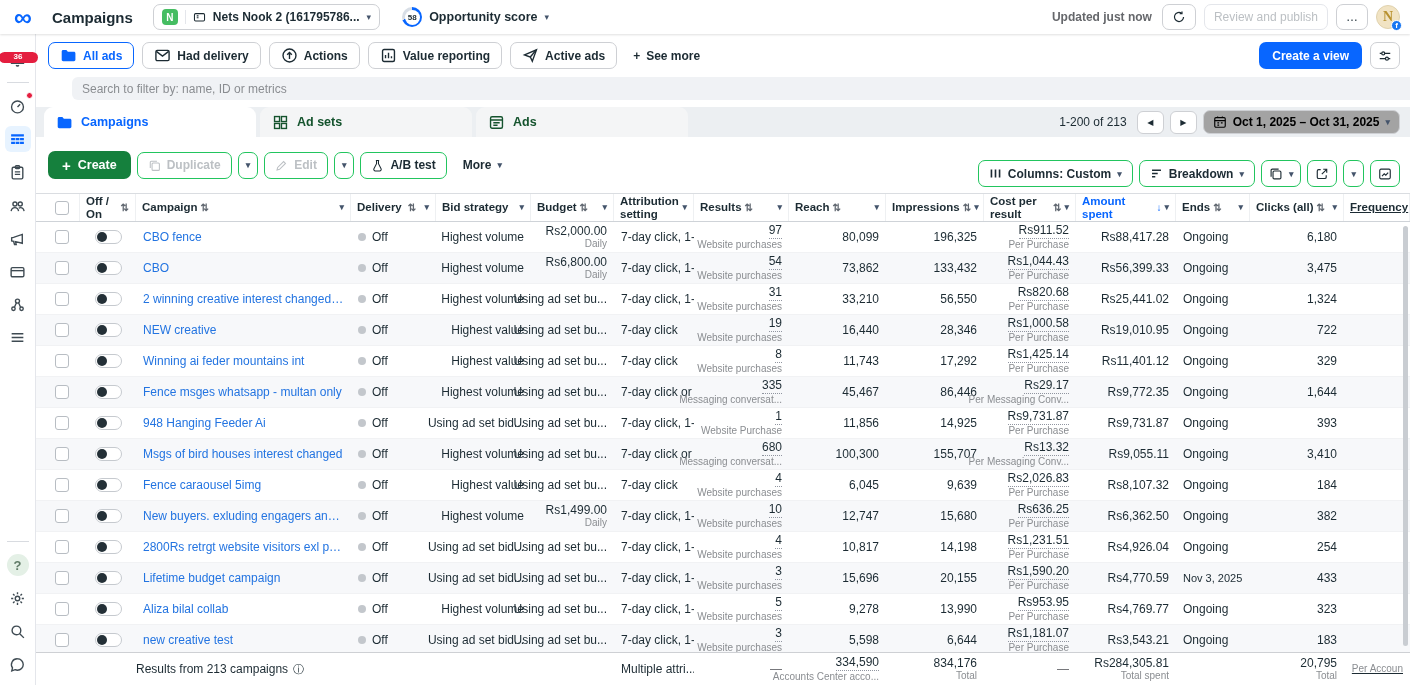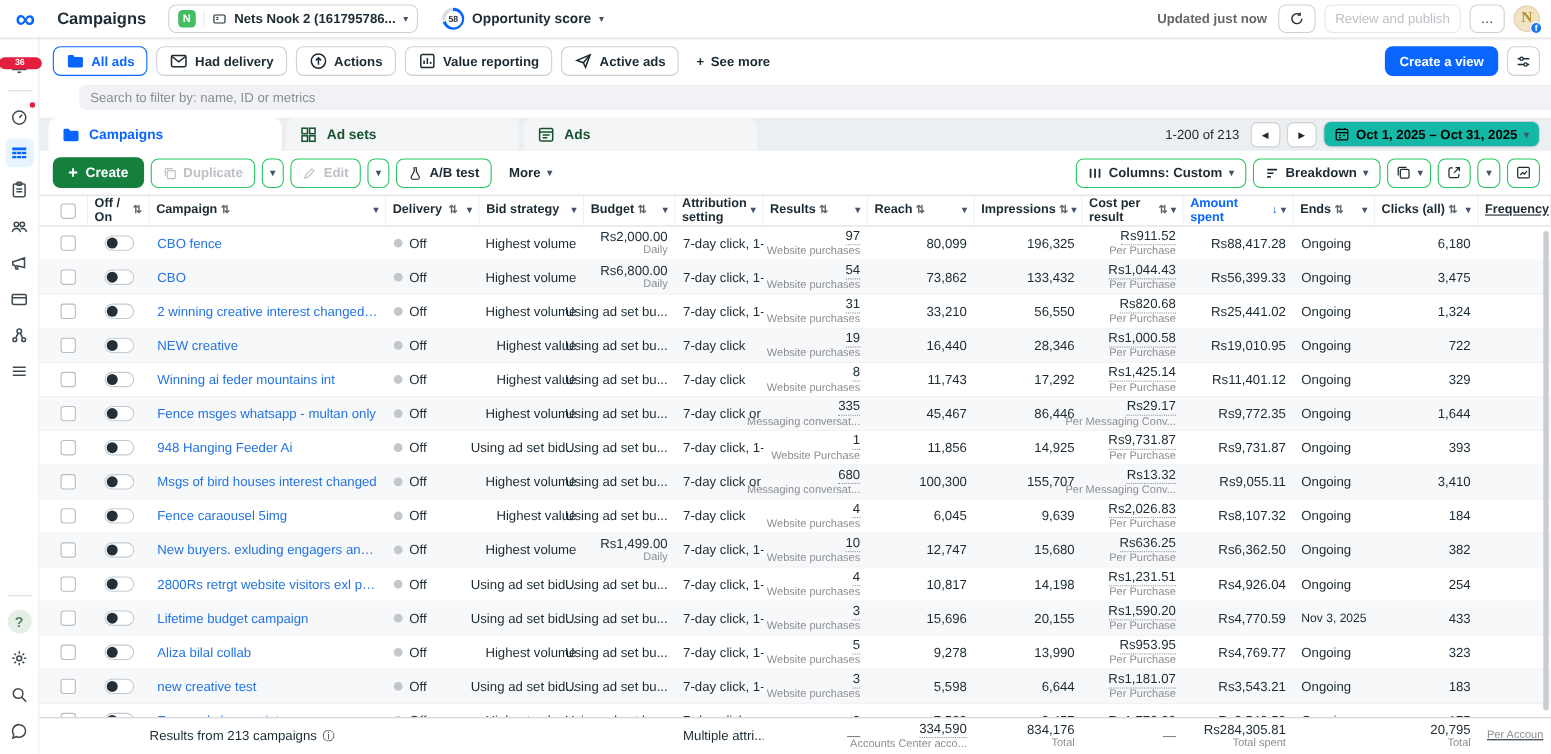--- a/index.html
+++ b/index.html
@@ -53,30 +53,30 @@
   .search-input { width:100%; height:23px; background:#f0f2f5; border:none; border-radius:6px; padding:0 10px; font-size:12px; color:#1c2b33; font-family:"Liberation Sans",sans-serif;margin-left:24px; }
   .search-input::placeholder { color:#8a8d91; }
 
   
   .tabs-row { height:30px; flex:0 0 30px; background:#eceff2; display:flex; align-items:stretch; padding-left:8px; }
   .tab { width:212px; display:flex; align-items:center; gap:8px; padding:0 12px; border-radius:9px 9px 0 0; font-weight:600; font-size:12.5px; color:#14532d; cursor:pointer; background:#f4f5f6; margin-right:4px; }
   .tab.active { background:#fff; color:#0866ff; }
   .tabs-right { margin-left:auto; display:flex; align-items:center; gap:6px; padding:0 10px; }
   .range-label { font-size:12px; color:#1c2b33; margin-right:4px;text-align:center; }
   .pager { height:23px; width:27px; border:1px solid #ced0d4; background:#fff; border-radius:6px; display:flex; align-items:center; justify-content:center; font-size:8px; color:#1c2b33; cursor:pointer; }
-  .date-btn { height:24px; border:1px solid #ced0d4; background:#14b8a6; border-radius:7px; display:flex; align-items:center; gap:6px; padding:0 9px; font-weight:600; font-size:12px; cursor:pointer; }
+  .date-btn { height:24px; border:1px solid #ced0d4; background:#a3a3a3; border-radius:7px; display:flex; align-items:center; gap:6px; padding:0 9px; font-weight:600; font-size:12px; cursor:pointer; }
 
   
   .toolbar { display:flex; align-items:center; gap:6px; padding:6px 10px 6px 12px; }
   .btn { height:27px; border:1px solid #22c55e; border-radius:7px; background:#fff; display:flex; align-items:center; gap:6px; padding:0 10px; font-weight:600; font-size:12px; cursor:pointer; color:#1c2b33; }
   .btn.slim { padding:0 7px; }
   .btn.disabled { color:#bcc0c4; cursor:default; }
   .btn.noborder { border:none; }
   .btn-create { background:#15803d; border:none; color:#fff; height:28px; border-radius:7px; padding:0 14px; display:flex; align-items:center; gap:7px; font-weight:600; font-size:12.5px; cursor:pointer; }
-  .toolbar-right { margin-left:auto; display:flex; align-items:center; gap:6px; }
+  .toolbar-right { margin-left:auto; display:flex; align-items:center; gap:6px;margin-top:17px; }
 
   
   .table-wrap { flex:1; min-height:0; overflow:hidden; position:relative; border-top:1px solid #dadde1; }
   .thead { display:flex; align-items:stretch; height:28px; border-bottom:1px solid #cfd3d8; padding-left:8px; background:#fff; }
   .th { display:flex; align-items:center; gap:3px; padding:0 6px; font-weight:600; font-size:11.5px; border-right:1px solid #eef0f2; line-height:1.1; }
   .th .lbl { white-space:normal; }
   .th.blue .lbl { color:#0866ff; }
   .sorticon { font-size:10px; color:#606770; }
   .th .caret { margin-left:auto; }
   .tr { display:flex; align-items:center; height:31px; padding-left:8px; border-bottom:1px solid #f1f2f4; background:#fff; }

